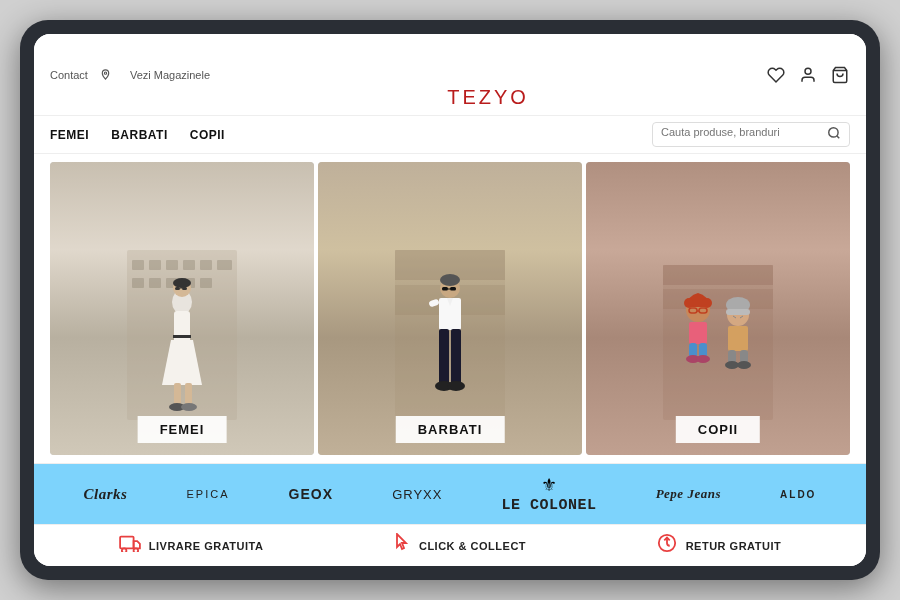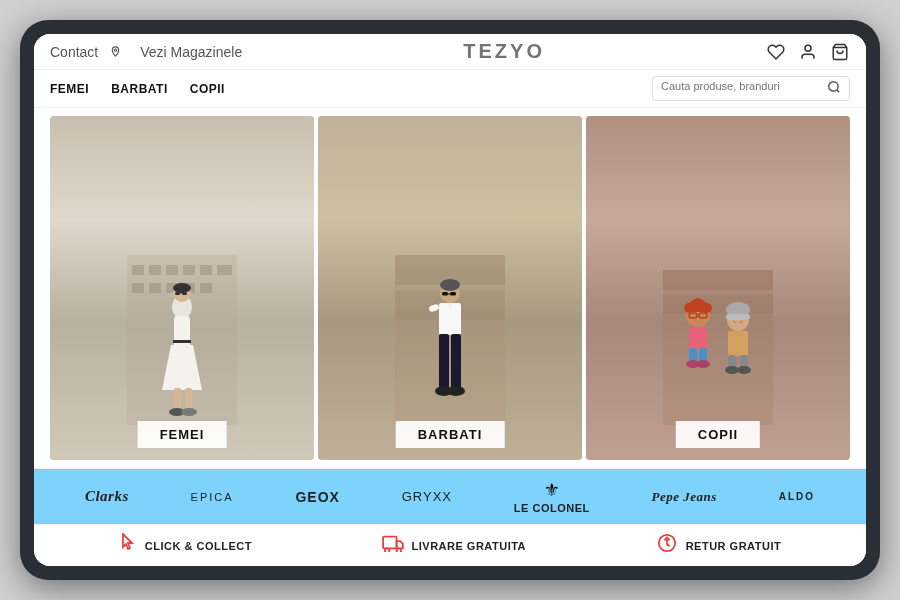--- a/index.html
+++ b/index.html
@@ -39,35 +39,36 @@
       align-items: center;
       justify-content: space-between;
       padding: 6px 16px;
       border-bottom: 1px solid #eee;
       background: #fff;
     }
     .top-bar-left {
       display: flex;
       align-items: center;
       gap: 12px;
-      font-size: 14px;
+      font-size: 11px;
       color: #555;
     }
     .top-bar-left .store-link {
       display: flex;
       align-items: center;
       gap: 19px;
     }
     .logo {
       font-size: 20px;
-      font-weight: 700;
+      font-weight: 400;
       letter-spacing: 3px;
-      color: #737373;
+      color: #b91c1c;
       text-align: center;
       flex: 1;
+      margin-top: 46px;
     }
     .top-bar-icons {
       display: flex;
       gap: 12px;
       align-items: center;
     }
     .icon-btn {
       width: 20px;
       height: 20px;
       display: flex;
@@ -173,21 +174,21 @@
       font-size: 13px;
       color: #222;
       font-weight: 600;
       letter-spacing: 0.5px;
       white-space: nowrap;
     }
     .brand-clarks { font-family: Georgia, serif; font-style: italic; font-size: 15px; }
     .brand-epica { font-family: Arial, sans-serif; letter-spacing: 2px; font-size: 11px; font-weight: 400; }
     .brand-geox { font-size: 14px; font-weight: 900; letter-spacing: 1px; }
     .brand-gryxx { font-size: 13px; font-weight: 400; letter-spacing: 1px; }
-    .brand-lecolonel { font-size: 11px; font-weight: 700; letter-spacing: 0.5px; text-align: left; }
+    .brand-lecolonel { font-size: 15px; font-weight: 700; letter-spacing: 0.5px; text-align: left; font-family: Liberation Mono, monospace; }
     .brand-pepejeans { font-family: Georgia, serif; font-style: italic; font-size: 13px; }
     .brand-aldo { font-size: 10px; font-weight: 900; letter-spacing: 2px; }
 
     
     .footer-strip {
       display: flex;
       align-items: center;
       justify-content: space-around;
       padding: 8px 20px;
       background: #fff;
@@ -436,37 +437,37 @@
           <span class="brand-name brand-lecolonel">LE COLONEL</span>
         </div>
         <span class="brand-name brand-pepejeans">Pepe Jeans</span>
         <span class="brand-name brand-aldo">ALDO</span>
       </div>
 
       <div class="footer-strip">
 
         <div class="footer-item">
           <span class="footer-icon">
-            <svg width="18" height="20" viewBox="0 0 18 20" fill="none" stroke="#e84040" stroke-width="1.8">
-              <path d="M4 1 L4 14 L7 11 L9 16 L11 15 L9 10 L13 10 Z"></path>
-            </svg>
-          </span>
-          <span class="footer-text">CLICK &amp; COLLECT</span>
-        </div>
-
-        <div class="footer-item">
-          <span class="footer-icon">
             <svg width="22" height="18" viewBox="0 0 24 20" fill="none" stroke="#e84040" stroke-width="2">
               <rect x="1" y="3" width="15" height="13" rx="1"></rect>
               <path d="M16 8h4l3 3v5h-7V8z"></path>
               <circle cx="5.5" cy="18.5" r="2.5"></circle>
               <circle cx="18.5" cy="18.5" r="2.5"></circle>
             </svg>
           </span>
           <span class="footer-text">LIVRARE GRATUITA</span>
+        </div>
+
+        <div class="footer-item">
+          <span class="footer-icon">
+            <svg width="18" height="20" viewBox="0 0 18 20" fill="none" stroke="#e84040" stroke-width="1.8">
+              <path d="M4 1 L4 14 L7 11 L9 16 L11 15 L9 10 L13 10 Z"></path>
+            </svg>
+          </span>
+          <span class="footer-text">CLICK &amp; COLLECT</span>
         </div>
 
         <div class="footer-item">
           <span class="footer-icon">
             <svg width="22" height="20" viewBox="0 0 24 22" fill="none" stroke="#e84040" stroke-width="2">
               <circle cx="12" cy="11" r="9"></circle>
               <path d="M9 8 L12 5 L15 8"></path>
               <path d="M12 5 L12 11 Q12 14 15 14"></path>
             </svg>
           </span>

